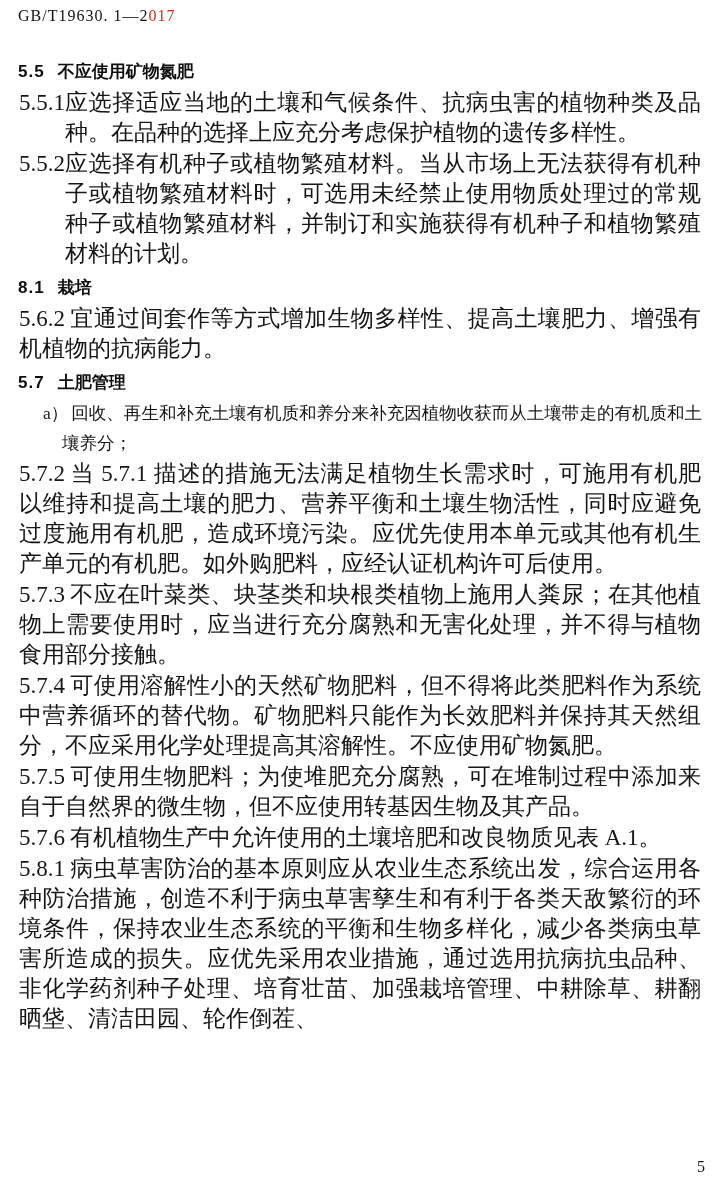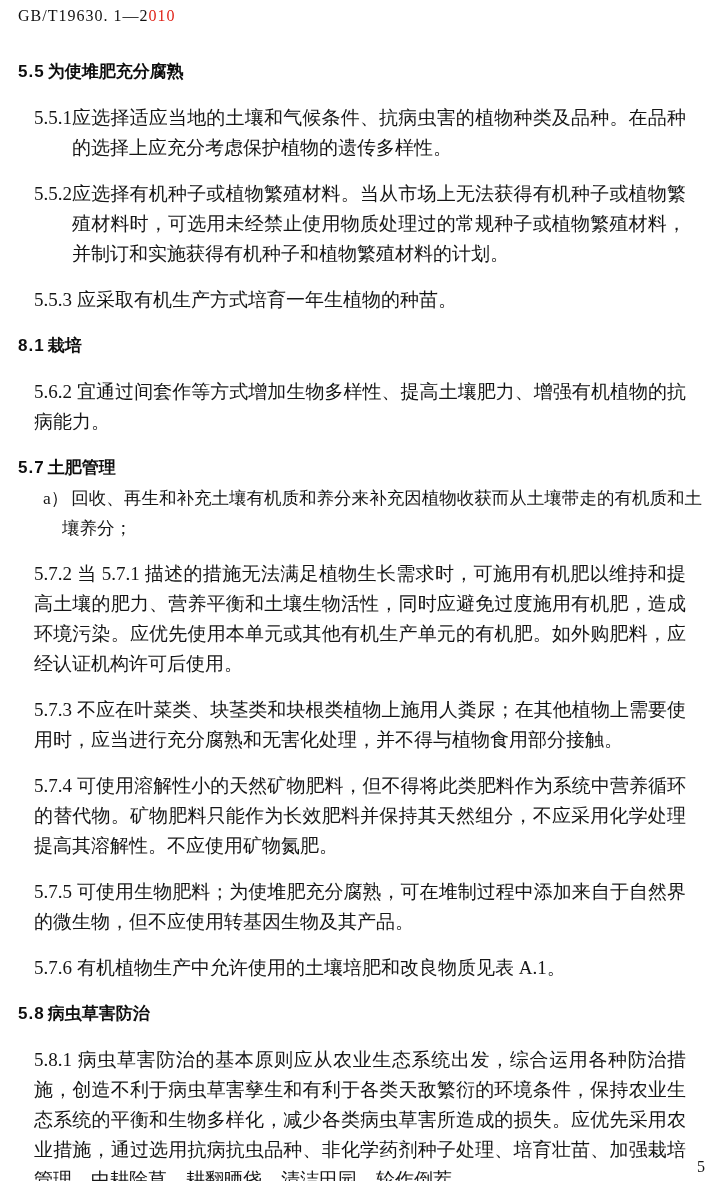--- a/index.html
+++ b/index.html
@@ -25,24 +25,24 @@
   }
   .sec-heading {
     font-family: "Liberation Sans", "DejaVu Sans", sans-serif;
     font-weight: bold;
     font-size: 17px;
     line-height: 30px;
     margin: 4px 0 0 0;
     color: #0e0e0e;
   }
   .content .sec-heading:first-child { margin-top: 0; }
-  .sec-heading .sec-num { margin-right: 3px; letter-spacing: 1px; }
+  .sec-heading .sec-num { margin-right: 13px; letter-spacing: 1px; }
   .para {
-    margin: 16px;
-    font-size: 19px;
+    margin: 1px;
+    font-size: 23px;
     line-height: 30px;
     text-align: justify;
     text-justify: inter-character;
   }
   .para.hang { display: flex; }
   .para.hang .num { flex: 0 0 36px; }
   .para.hang .ptxt { flex: 1; text-align: justify; }
   .para.flush .num { margin-right: 5px; }
   .li {
     margin: 0;
@@ -60,44 +60,42 @@
     font-size: 16px;
     color: #161616;
   }
 </style>
 </head>
 <body>
 
 <div class="page">
 
   <header class="doc-header">
-    <span><span>GB/T19630. 1—2</span><span class="red">010</span></span>
+    <span><span>GB/T19630. 1—2</span><span class="red">017</span></span>
   </header>
 
   <main class="content" id="blocks">
-      <h2 class="sec-heading"><span class="sec-num">5.5</span><span class="sec-title">为使堆肥充分腐熟</span></h2>
+      <h2 class="sec-heading"><span class="sec-num">5.5</span><span class="sec-title">不应使用矿物氮肥</span></h2>
       <p class="para hang">
         <span class="num">5.5.1</span>
         <span class="ptxt">应选择适应当地的土壤和气候条件、抗病虫害的植物种类及品种。在品种的选择上应充分考虑保护植物的遗传多样性。</span>
       </p>
       <p class="para hang">
         <span class="num">5.5.2</span>
         <span class="ptxt">应选择有机种子或植物繁殖材料。当从市场上无法获得有机种子或植物繁殖材料时，可选用未经禁止使用物质处理过的常规种子或植物繁殖材料，并制订和实施获得有机种子和植物繁殖材料的计划。</span>
       </p>
-      <p class="para flush"><span class="num">5.5.3</span><span class="ptxt">应采取有机生产方式培育一年生植物的种苗。</span></p>
       <h2 class="sec-heading"><span class="sec-num">8.1</span><span class="sec-title">栽培</span></h2>
       <p class="para flush"><span class="num">5.6.2</span><span class="ptxt">宜通过间套作等方式增加生物多样性、提高土壤肥力、增强有机植物的抗病能力。</span></p>
       <h2 class="sec-heading"><span class="sec-num">5.7</span><span class="sec-title">土肥管理</span></h2>
       <p class="li"><span class="marker">a）</span><span class="ltxt">回收、再生和补充土壤有机质和养分来补充因植物收获而从土壤带走的有机质和土壤养分；</span></p>
       <p class="para flush"><span class="num">5.7.2</span><span class="ptxt">当 5.7.1 描述的措施无法满足植物生长需求时，可施用有机肥以维持和提高土壤的肥力、营养平衡和土壤生物活性，同时应避免过度施用有机肥，造成环境污染。应优先使用本单元或其他有机生产单元的有机肥。如外购肥料，应经认证机构许可后使用。</span></p>
       <p class="para flush"><span class="num">5.7.3</span><span class="ptxt">不应在叶菜类、块茎类和块根类植物上施用人粪尿；在其他植物上需要使用时，应当进行充分腐熟和无害化处理，并不得与植物食用部分接触。</span></p>
       <p class="para flush"><span class="num">5.7.4</span><span class="ptxt">可使用溶解性小的天然矿物肥料，但不得将此类肥料作为系统中营养循环的替代物。矿物肥料只能作为长效肥料并保持其天然组分，不应采用化学处理提高其溶解性。不应使用矿物氮肥。</span></p>
       <p class="para flush"><span class="num">5.7.5</span><span class="ptxt">可使用生物肥料；为使堆肥充分腐熟，可在堆制过程中添加来自于自然界的微生物，但不应使用转基因生物及其产品。</span></p>
       <p class="para flush"><span class="num">5.7.6</span><span class="ptxt">有机植物生产中允许使用的土壤培肥和改良物质见表 A.1。</span></p>
-      <h2 class="sec-heading"><span class="sec-num">5.8</span><span class="sec-title">病虫草害防治</span></h2>
       <p class="para flush"><span class="num">5.8.1</span><span class="ptxt">病虫草害防治的基本原则应从农业生态系统出发，综合运用各种防治措施，创造不利于病虫草害孳生和有利于各类天敌繁衍的环境条件，保持农业生态系统的平衡和生物多样化，减少各类病虫草害所造成的损失。应优先采用农业措施，通过选用抗病抗虫品种、非化学药剂种子处理、培育壮苗、加强栽培管理、中耕除草、耕翻晒垡、清洁田园、轮作倒茬、</span></p>
     </main>
 
   <footer class="doc-footer">
     <span>5</span>
   </footer>
 
 </div>
 
 </body></html>

